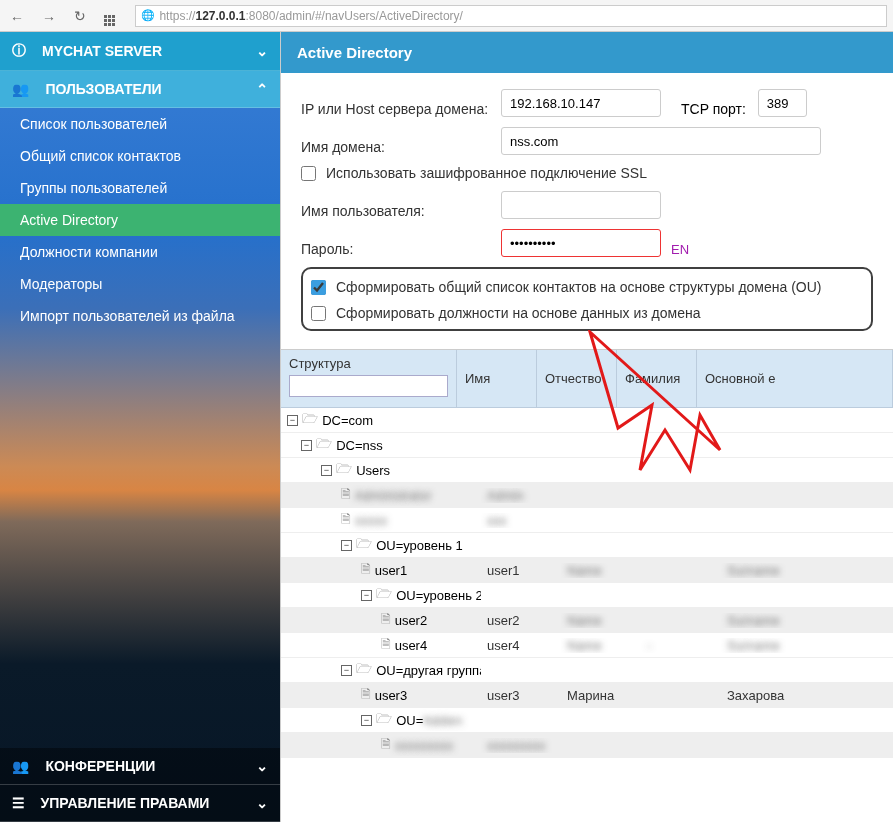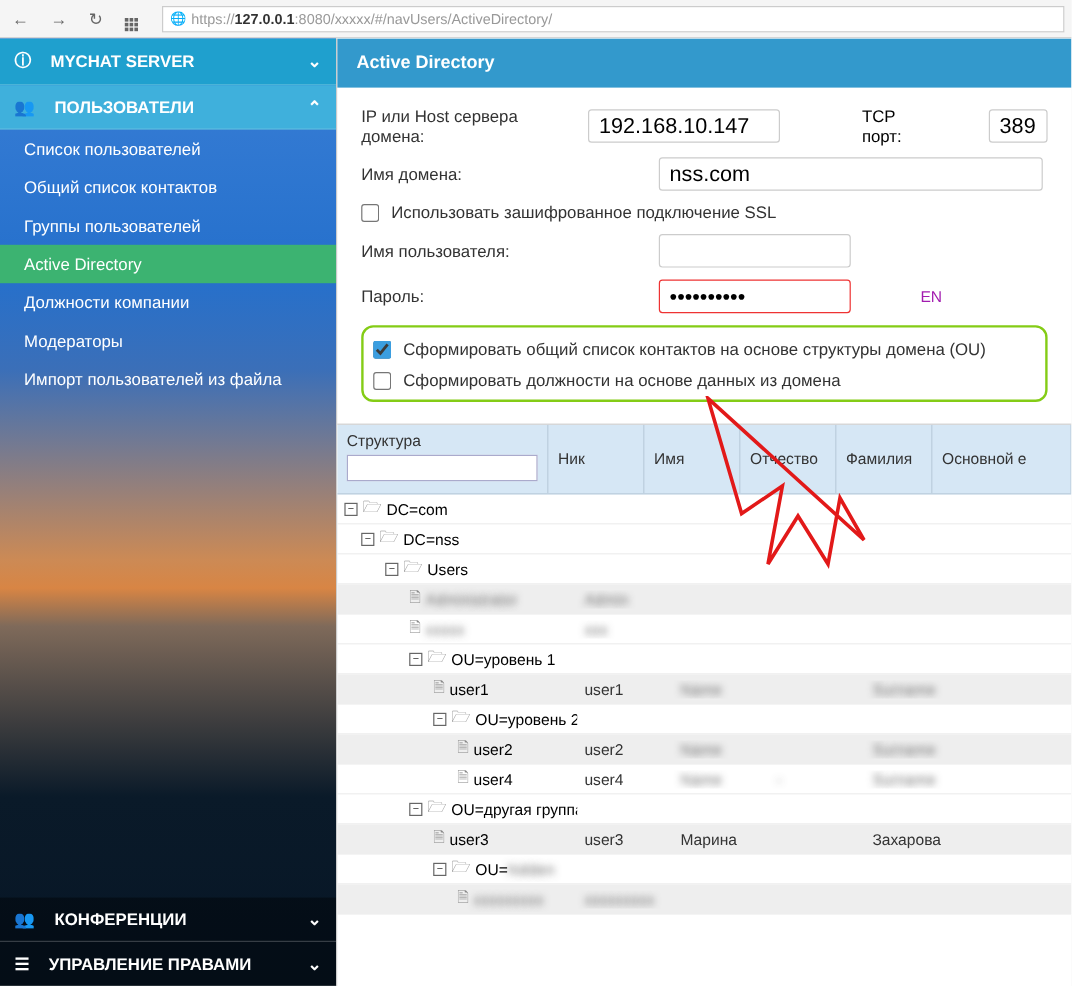--- a/index.html
+++ b/index.html
@@ -24,35 +24,35 @@
 .side-section .left { display: flex; align-items: center; gap: 8px; }
 .side-item { padding: 8px 20px; color: #fff; font-size: 14px; cursor: pointer; }
 .side-item.active { background: #3cb371; }
 .side-bottom { position: absolute; bottom: 0; width: 100%; }
 .side-bottom .side-section { background: rgba(0,0,0,0.4); }
 
 
 .content { flex: 1; background: #fff; display: flex; flex-direction: column; border-left: 1px solid #ccc; overflow: hidden; }
 .content-header { background: #3399cc; color: #fff; padding: 12px 16px; font-size: 15px; font-weight: bold; }
 .form-area { padding: 16px 20px 18px 20px; }
-.form-row { display: flex; align-items: center; margin-bottom: 10px; gap: 48px; }
+.form-row { display: flex; align-items: flex-end; margin-bottom: 10px; }
 .form-row label { width: 200px; color: #333; font-size: 14px; }
-.form-row input[type=text], .form-row input[type=password] { height: 28px; border: 1px solid #ccc; border-radius: 3px; padding: 0 8px; font-size: 18px; }
+.form-row input[type=text], .form-row input[type=password] { height: 28px; border: 1px solid #ccc; border-radius: 3px; padding: 0 8px; font-size: 13px; }
 .inp-host { width: 160px; }
 .inp-port { width: 49px; }
 .inp-domain { width: 320px; }
 .inp-user { width: 160px; }
 .inp-pass { width: 160px; border: 1px solid #e33 !important; }
 .tcp-lbl { margin: 0 12px 0 20px; font-size: 14px; }
 .lang { margin: 0 10px; color: #a21caf; font-size: 13px; }
 .btn-connect { background: #3b9ee0; border: 1px solid #2c8dd0; color: #fff; padding: 6px 18px; border-radius: 3px; font-size: 13px; cursor: pointer; }
 .chk-row { display: flex; align-items: center; margin-bottom: 10px; font-size: 14px; color: #333; }
 .chk-row input { margin-right: 10px; width: 15px; height: 15px; }
 .chk-box { accent-color: #3b9ee0; }
-.highlight-box { border: 2px solid #84cc16; border-radius: 10px; padding: 10px 8px 6px 8px; margin-top: 6px; }
+.highlight-box { border: 2px solid #404040; border-radius: 10px; padding: 10px 8px 6px 8px; margin-top: 6px; }
 
 
 .grid { border-top: 1px solid #ccc; flex: 1; overflow: hidden; }
 .grid-header { display: flex; background: #d6e7f5; border-bottom: 1px solid #bcd; }
 .grid-header .col { padding: 10px 8px; font-size: 13px; color: #333; border-right: 1px solid #bcd; }
 .col-struct { width: 176px; padding-top: 6px !important; }
 .col-struct .title { margin-bottom: 4px; }
 .col-struct input { width: 100%; height: 22px; border: 1px solid #aac; padding: 0 4px; }
 .col-nick { width: 80px; display:flex; align-items:center; }
 .col-name { width: 80px; display:flex; align-items:center; }
@@ -96,21 +96,21 @@
         <span></span>
         <span></span>
         <span></span>
         <span></span>
         <span></span>
         <span></span>
       </span></span>
   <div class="url-box">
     <span class="glob">🌐</span>
     <span class="url-text">
-      <span class="url-grey">https://</span><b>127.0.0.1</b><span class="url-grey">:8080/xxxxx/#/navUsers/ActiveDirectory/</span>
+      <span class="url-grey">https://</span><b>127.0.0.1</b><span class="url-grey">:8080/admin/#/navUsers/ActiveDirectory/</span>
     </span>
   </div>
 </div>
 
 <div class="wrap">
   <div class="sidebar">
     <div class="side-section">
       <span class="left">
           <span class="ico">ⓘ</span>
           <span>MYCHAT SERVER</span>
@@ -189,21 +189,20 @@
         </div>
       </div>
     </div>
 
     <div class="grid">
       <div class="grid-header">
         <div class="col col-struct">
           <div class="title">Структура</div>
           <input type="text" style="">
         </div>
-        <div class="col col-nick">Ник</div>
         <div class="col col-name">Имя</div>
         <div class="col col-middle">Отчество</div>
         <div class="col col-surname">Фамилия</div>
         <div class="col col-email">Основной e</div>
       </div>
 
       <div class="tree">
         <div class="tree-row">
             <div class="tree-cell-struct">
               <span class="toggle">−</span>

